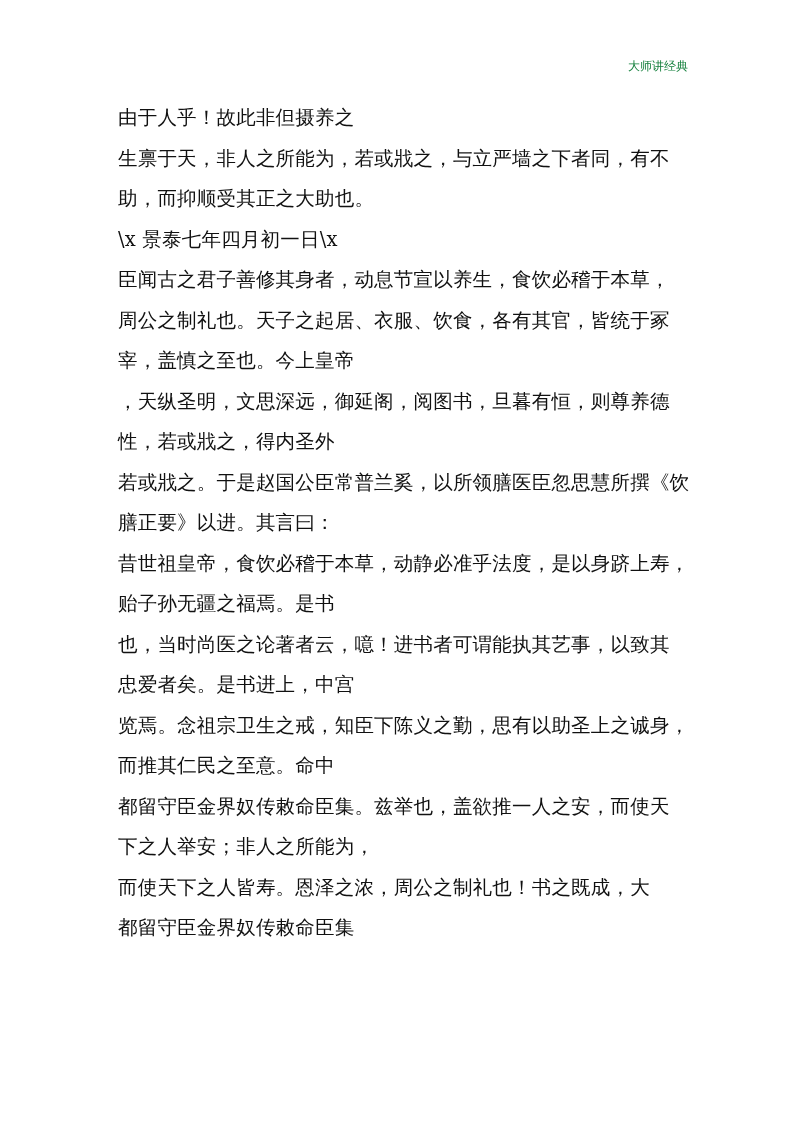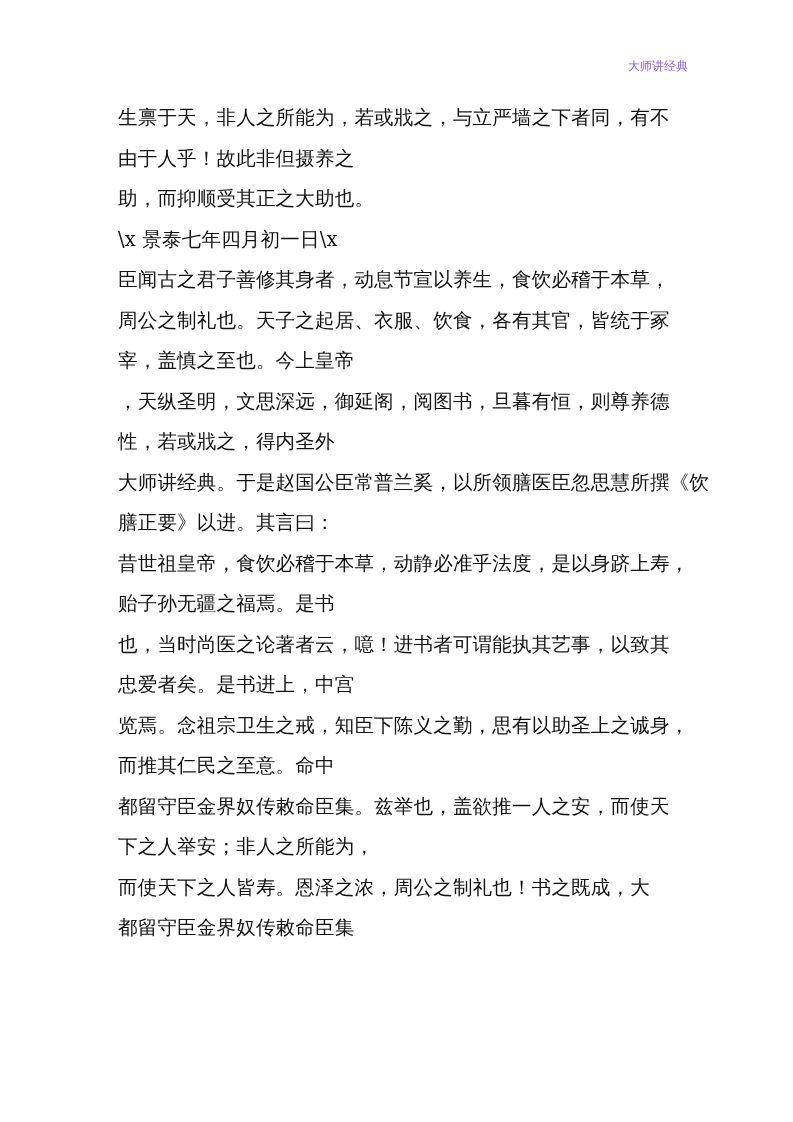--- a/index.html
+++ b/index.html
@@ -1,37 +1,37 @@
 <!DOCTYPE html>
 <html><head>
 <meta charset="utf-8">
 <style>
   html, body { margin: 0; padding: 0; background: #ffffff; }
   body { width: 793px; height: 1122px; position: relative; overflow: hidden;
          font-family: "DejaVu Serif", "Liberation Serif", serif; color: #111; }
-  .page-header { position: absolute; top: 58px; right: 105px; font-size: 12px; color: #8b5cf6; }
+  .page-header { position: absolute; top: 58px; right: 105px; font-size: 12px; color: #15803d; }
   .body-text { position: absolute; left: 118px; top: 103px; width: 570px; }
   .line { height: 40.5px; line-height: 30px; font-size: 19.5px; white-space: nowrap; letter-spacing: 0.2px; }
 </style>
 </head>
 <body>
 
 <div class="page-header">大师讲经典</div>
 
 <div class="body-text">
+  <div class="line">由于人乎！故此非但摄养之</div>
   <div class="line">生禀于天，非人之所能为，若或戕之，与立严墙之下者同，有不</div>
-  <div class="line">由于人乎！故此非但摄养之</div>
   <div class="line">助，而抑顺受其正之大助也。</div>
   <div class="line">\x 景泰七年四月初一日\x</div>
   <div class="line">臣闻古之君子善修其身者，动息节宣以养生，食饮必稽于本草，</div>
   <div class="line">周公之制礼也。天子之起居、衣服、饮食，各有其官，皆统于冢</div>
   <div class="line">宰，盖慎之至也。今上皇帝</div>
   <div class="line">，天纵圣明，文思深远，御延阁，阅图书，旦暮有恒，则尊养德</div>
   <div class="line">性，若或戕之，得内圣外</div>
-  <div class="line">大师讲经典。于是赵国公臣常普兰奚，以所领膳医臣忽思慧所撰《饮</div>
+  <div class="line">若或戕之。于是赵国公臣常普兰奚，以所领膳医臣忽思慧所撰《饮</div>
   <div class="line">膳正要》以进。其言曰：</div>
   <div class="line">昔世祖皇帝，食饮必稽于本草，动静必准乎法度，是以身跻上寿，</div>
   <div class="line">贻子孙无疆之福焉。是书</div>
   <div class="line">也，当时尚医之论著者云，噫！进书者可谓能执其艺事，以致其</div>
   <div class="line">忠爱者矣。是书进上，中宫</div>
   <div class="line">览焉。念祖宗卫生之戒，知臣下陈义之勤，思有以助圣上之诚身，</div>
   <div class="line">而推其仁民之至意。命中</div>
   <div class="line">都留守臣金界奴传敕命臣集。兹举也，盖欲推一人之安，而使天</div>
   <div class="line">下之人举安；非人之所能为，</div>
   <div class="line">而使天下之人皆寿。恩泽之浓，周公之制礼也！书之既成，大</div>

